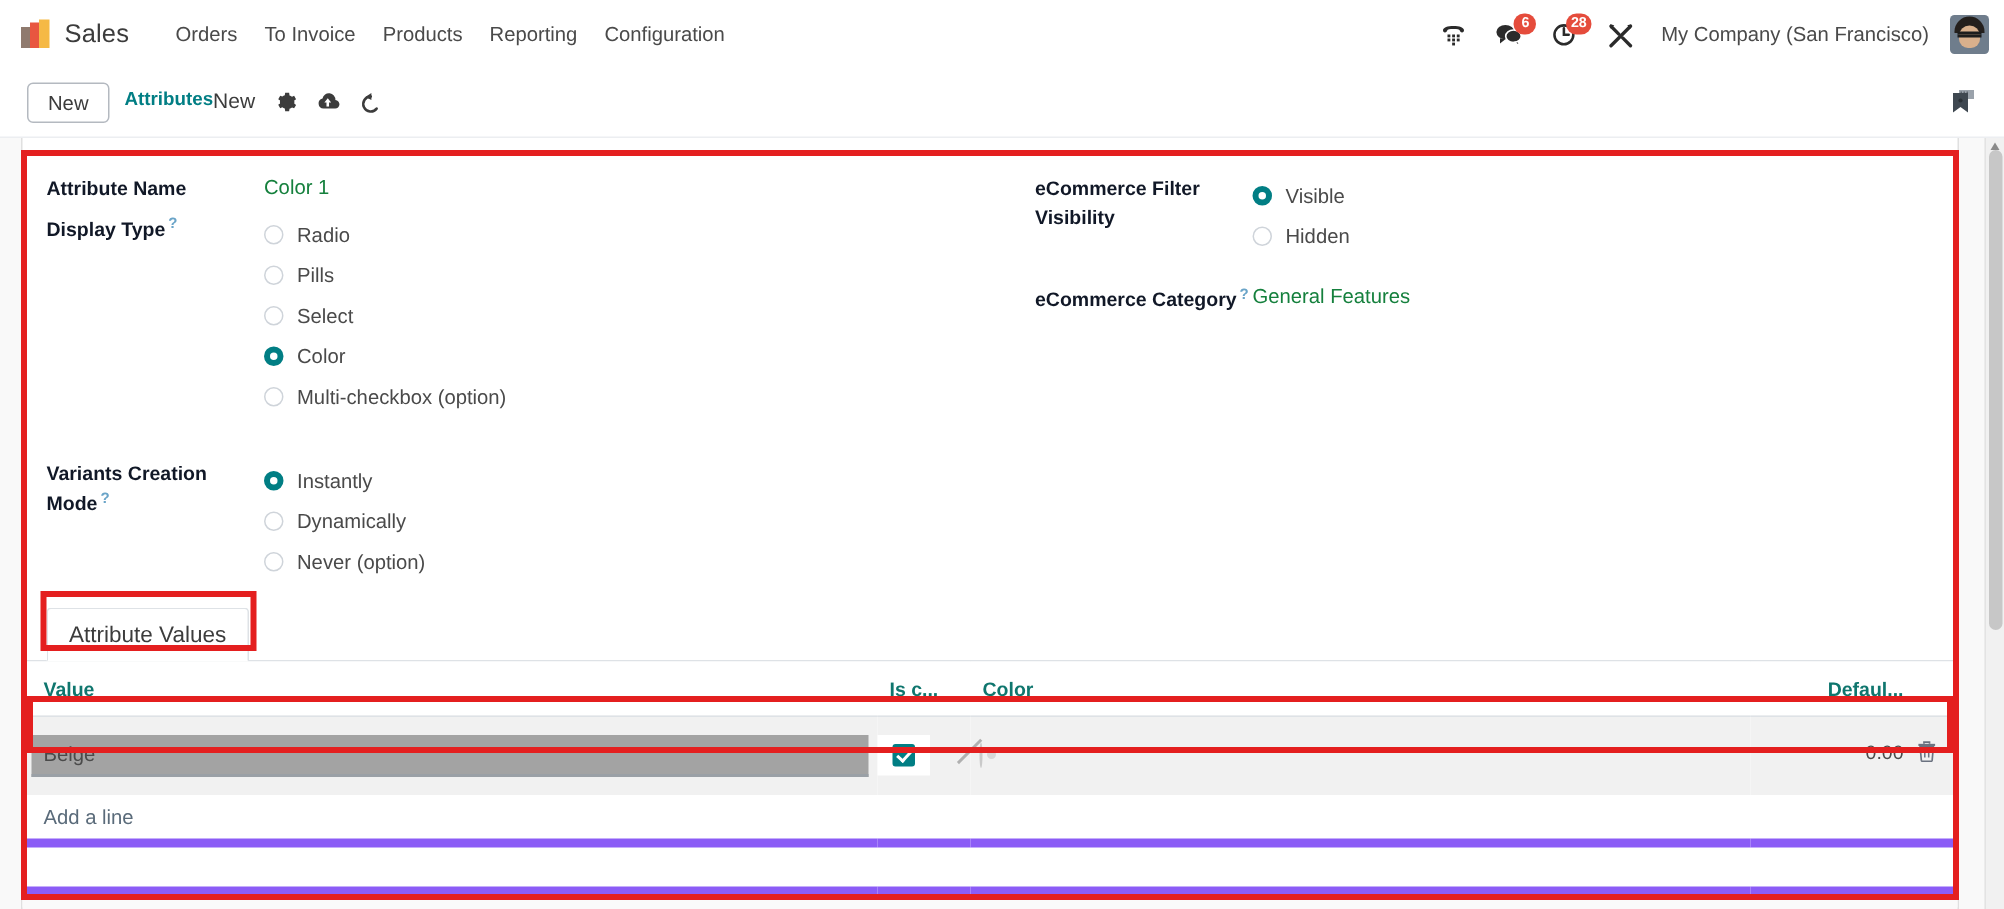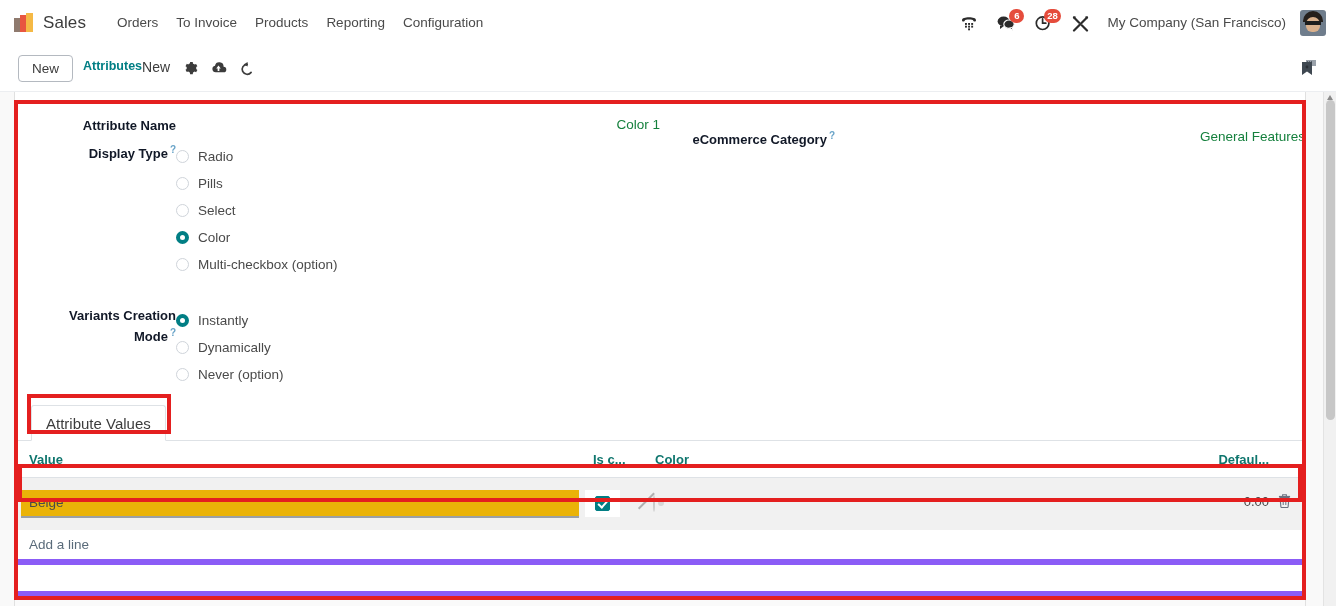--- a/index.html
+++ b/index.html
@@ -201,21 +201,20 @@
     width: 1292px;
     height: 514px;
     background: #ffffff;
     border: 1px solid #e0e0e0;
     border-top: none;
   }
 
   .form-grid {
     display: flex;
     padding: 22px 0 0 0;
-    text-align: right;
   }
   .col { width: 50%; padding-left: 16px; }
   .col.right { padding-left: 30px; }
 
   .field-row {
     display: flex;
     align-items: flex-start;
     margin-bottom: 4px;
   }
   .field-label {
@@ -331,21 +330,21 @@
   tr.filler td { background: #fff; }
   tr.filler.alt td { background: #fafafa; }
 
   tr.edit-row td {
     background: #f1f1f1;
     border-bottom: none;
   }
   .cell-input {
     margin: 12px 6px;
     padding: 5px 8px;
-    background: #eab308;
+    background: #a3a3a3;
     border-bottom: 2px solid #9aa0a6;
     color: #4a4a4a;
     font-size: 13.5px;
     height: 28px;
     display: flex;
     align-items: center;
     cursor: text;
   }
   .cell-plain {
     padding: 5px 8px;
@@ -611,20 +610,35 @@
                 <span class="radio-mark"></span>
                 <span class="radio-label">Never (option)</span>
               </div>
             </div>
           </div>
         </div>
       </div>
 
       <div class="col right">
 
+        <div class="field-row">
+          <div class="field-label">eCommerce Filter Visibility</div>
+          <div class="field-value">
+            <div class="radio-list">
+              <div class="radio-opt checked">
+                <span class="radio-mark"></span>
+                <span class="radio-label">Visible</span>
+              </div>
+              <div class="radio-opt">
+                <span class="radio-mark"></span>
+                <span class="radio-label">Hidden</span>
+              </div>
+            </div>
+          </div>
+        </div>
 
         <div style="height:12px"></div>
 
         <div class="field-row">
           <div class="field-label">
             <span>eCommerce Category</span><span class="tip">?</span>
           </div>
           <div class="field-value">
             <span class="readonly-text">General Features</span>
           </div>

